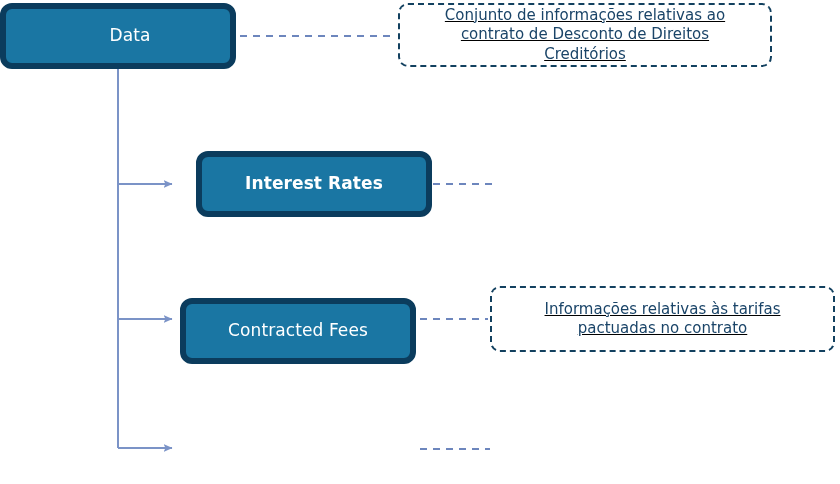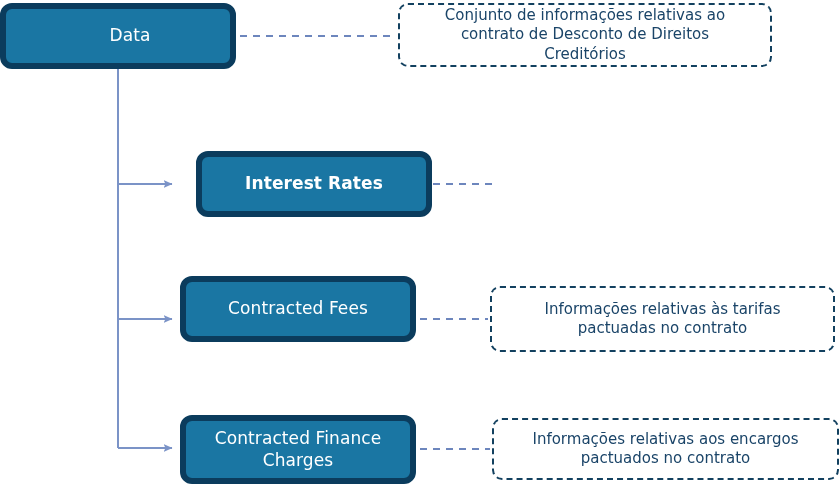--- a/index.html
+++ b/index.html
@@ -54,34 +54,35 @@
   .note {
     position: absolute;
     box-sizing: border-box;
     background: #ffffff;
     border: 2px dashed #12405f;
     border-radius: 10px;
     display: flex;
     align-items: center;
     justify-content: center;
     z-index: 3;
+    text-decoration: underline;
   }
   .note-text {
     color: #1a4468;
     font-size: 15px;
     line-height: 1.3;
     text-align: center;
     white-space: pre-line;
     padding: 0 6px;
   }
 
   
   #node-data      { left: 0px;   top: 3px;   width: 236px; height: 66px; padding-left: 24px; }
   #node-interest  { left: 196px; top: 151px; width: 236px; height: 66px; }
-  #node-fees      { left: 180px; top: 276px; width: 236px; height: 66px; }
+  #node-fees      { left: 180px; top: 298px; width: 236px; height: 66px; }
   #node-charges   { left: 180px; top: 415px; width: 236px; height: 69px; }
 
   #note-data      { left: 398px; top: 3px;   width: 374px; height: 64px; }
   #note-interest  { left: 494px; top: 151px; width: 345px; height: 66px; }
   #note-fees      { left: 490px; top: 286px; width: 345px; height: 66px; }
   #note-charges   { left: 492px; top: 418px; width: 347px; height: 62px; }
 </style>
 </head>
 <body>
 
@@ -113,35 +114,27 @@
   </div>
 
   <div class="node" id="node-interest">
     <span class="node-label bold">Interest Rates</span>
   </div>
 
   <div class="node" id="node-fees">
     <span class="node-label">Contracted Fees</span>
   </div>
 
-  <div class="node" id="node-charges">
-    <span class="node-label">Contracted Finance
-Charges</span>
-  </div>
 
   <div class="note" id="note-data">
     <span class="note-text">Conjunto de informações relativas ao
 contrato de Desconto de Direitos
 Creditórios</span>
   </div>
 
 
   <div class="note" id="note-fees">
     <span class="note-text">Informações relativas às tarifas
 pactuadas no contrato</span>
   </div>
 
-  <div class="note" id="note-charges">
-    <span class="note-text">Informações relativas aos encargos
-pactuados no contrato</span>
-  </div>
 
 </div>
 
 </body></html>

